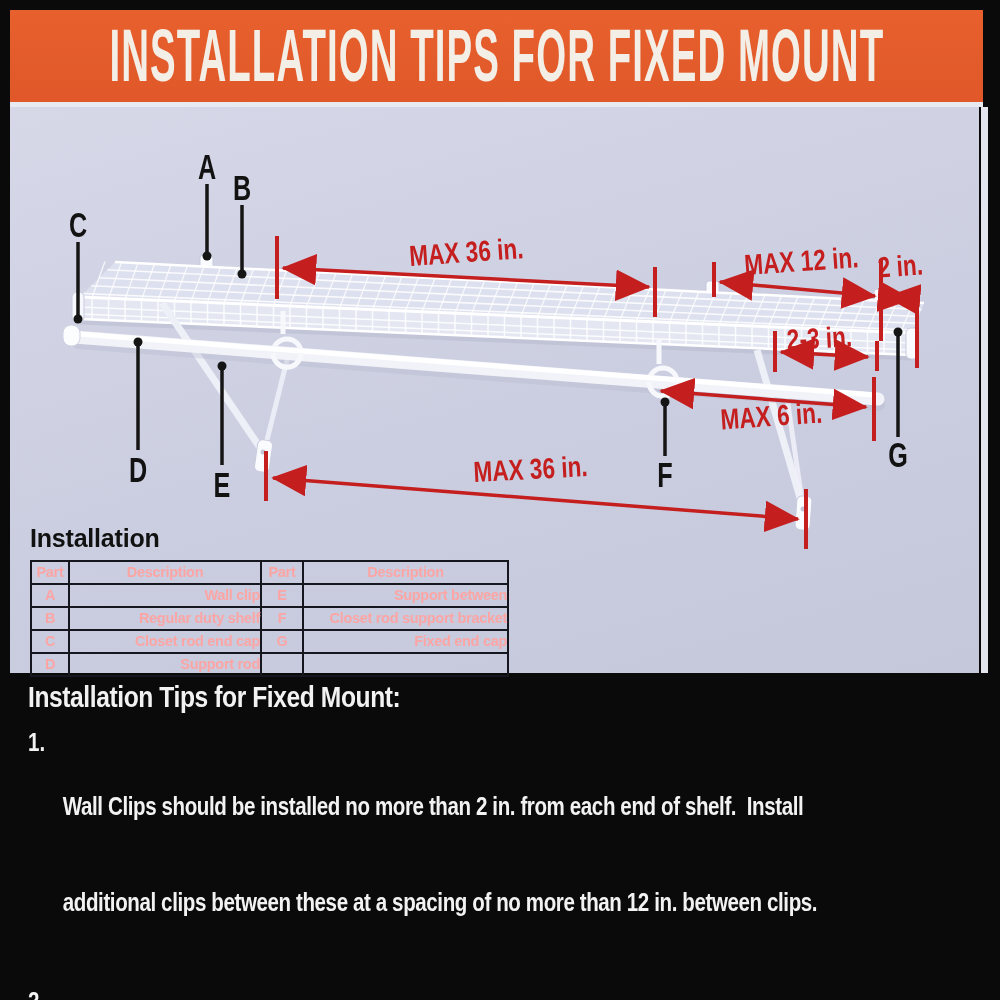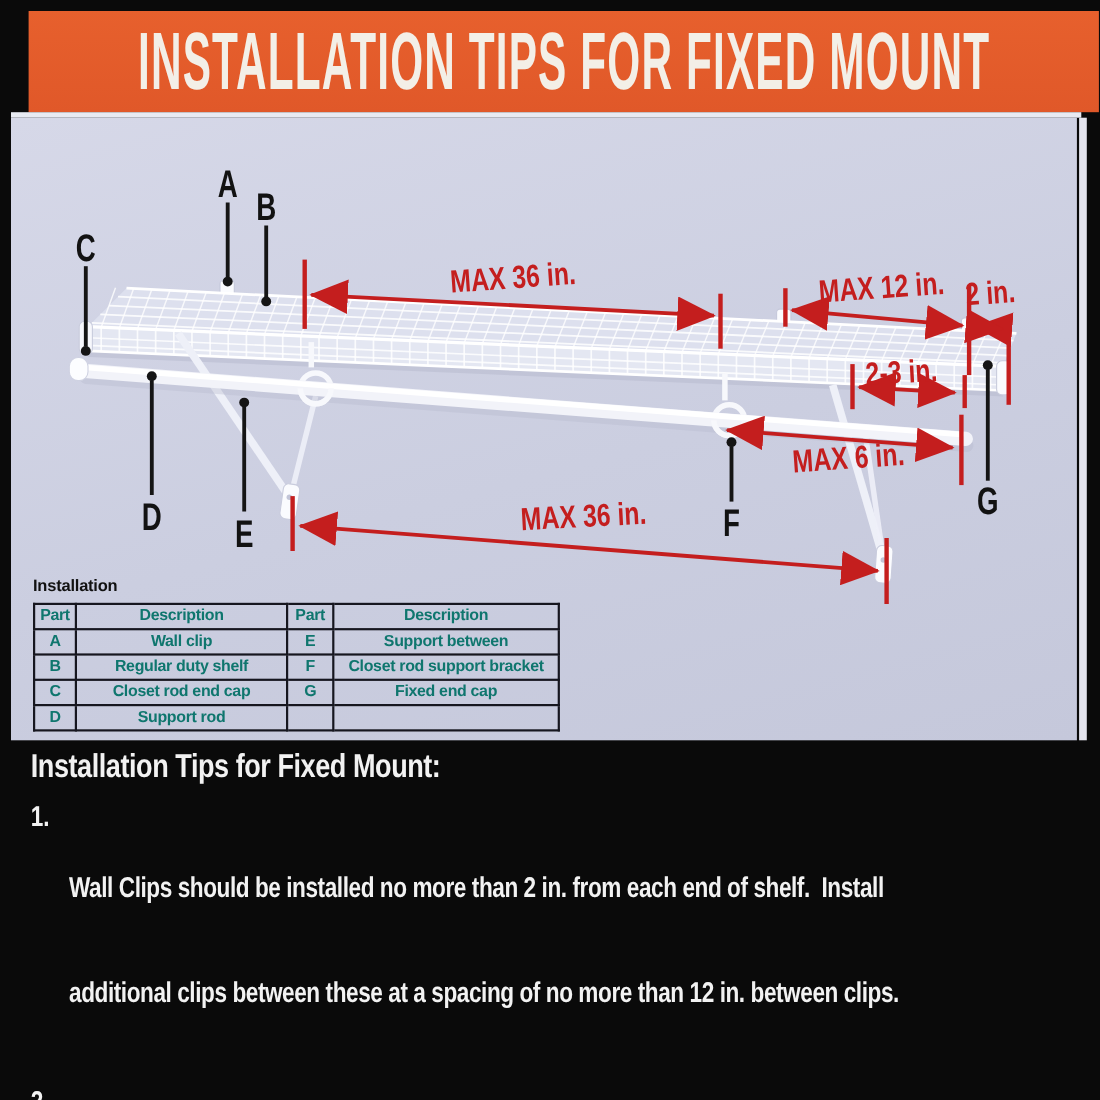--- a/index.html
+++ b/index.html
@@ -1,40 +1,40 @@
 <!DOCTYPE html>
 <html style="--accent_orange: #E7602D; --dimension_red: #C41E1E; --wall_lavender: #CBCEE0;"><head>
 <meta charset="utf-8">
 <style>
   html,body{margin:0;padding:0;background:#000;}
   .frame{position:relative;width:1000px;height:1000px;background:#0a0a0a;overflow:hidden;
          font-family:"Liberation Sans",sans-serif;}
   
   .header{position:absolute;left:10px;top:10px;width:973px;height:92px;
           background:linear-gradient(180deg,var(--accent_orange,#E7602D) 0%,#E05829 100%);
-          display:flex;align-items:center;justify-content:center;margin-left:16px;}
+          display:flex;align-items:center;justify-content:center;}
   .header .title{color:#F3EFE7;font-weight:bold;font-size:74px;line-height:1;
           transform:scale(0.52,1.0);transform-origin:center;white-space:nowrap;letter-spacing:2px;}
   .strip{position:absolute;left:10px;top:102px;width:973px;height:5px;background:#E8EAF2;}
   
   .diagram{position:absolute;left:10px;top:107px;width:969px;height:566px;
            background:linear-gradient(165deg,#D6D8E8 0%,#CBCEE0 55%,#C5C8DB 100%);}
   .edge-strip{position:absolute;left:981px;top:107px;width:7px;height:566px;background:#E4E5EE;}
   svg.overlay{position:absolute;left:0;top:0;width:1000px;height:1000px;}
   .dim-text{fill:var(--dimension_red,#C41E1E);font-weight:bold;font-size:29px;}
   .part-letter{fill:#121212;font-weight:bold;font-size:35px;}
   
   .table-block{position:absolute;left:30px;top:524px;}
-  .table-heading{font-size:15px;font-weight:bold;color:#111;letter-spacing:-0.2px;margin-bottom:7px;}
+  .table-heading{font-size:25px;font-weight:bold;color:#111;letter-spacing:-0.2px;margin-bottom:7px;}
   table.parts{border-collapse:collapse;table-layout:fixed;width:477px;}
   table.parts th,table.parts td{border:2px solid #16161f;font-size:14.5px;font-weight:bold;
-      color:#0f766e;height:21px;padding:0 0 0 0;letter-spacing:-0.3px;line-height:1;}
+      color:#fca5a5;height:21px;padding:0 0 0 0;letter-spacing:-0.3px;line-height:1;}
   table.parts th{text-align:center;}
   td.pcell{text-align:center;}
-  td.dcell{text-align:center;padding-left:9px;}
+  td.dcell{text-align:right;padding-left:9px;}
   
   .tips{position:absolute;left:28px;top:680px;width:965px;color:#F2F2F2;}
   .tips-heading{font-size:30px;font-weight:bold;letter-spacing:-0.5px;white-space:pre;
       transform:scale(0.82,1);transform-origin:left top;margin-bottom:12px;}
   .tip-item{display:flex;transform:scale(0.79,1);transform-origin:left top;margin-bottom:3px;}
   .tip-num{width:44px;flex:0 0 44px;font-size:26px;font-weight:bold;line-height:32px;}
   .tip-lines{font-size:26px;font-weight:bold;letter-spacing:-0.5px;line-height:32px;white-space:pre;}
 </style>
 </head>
 <body>

